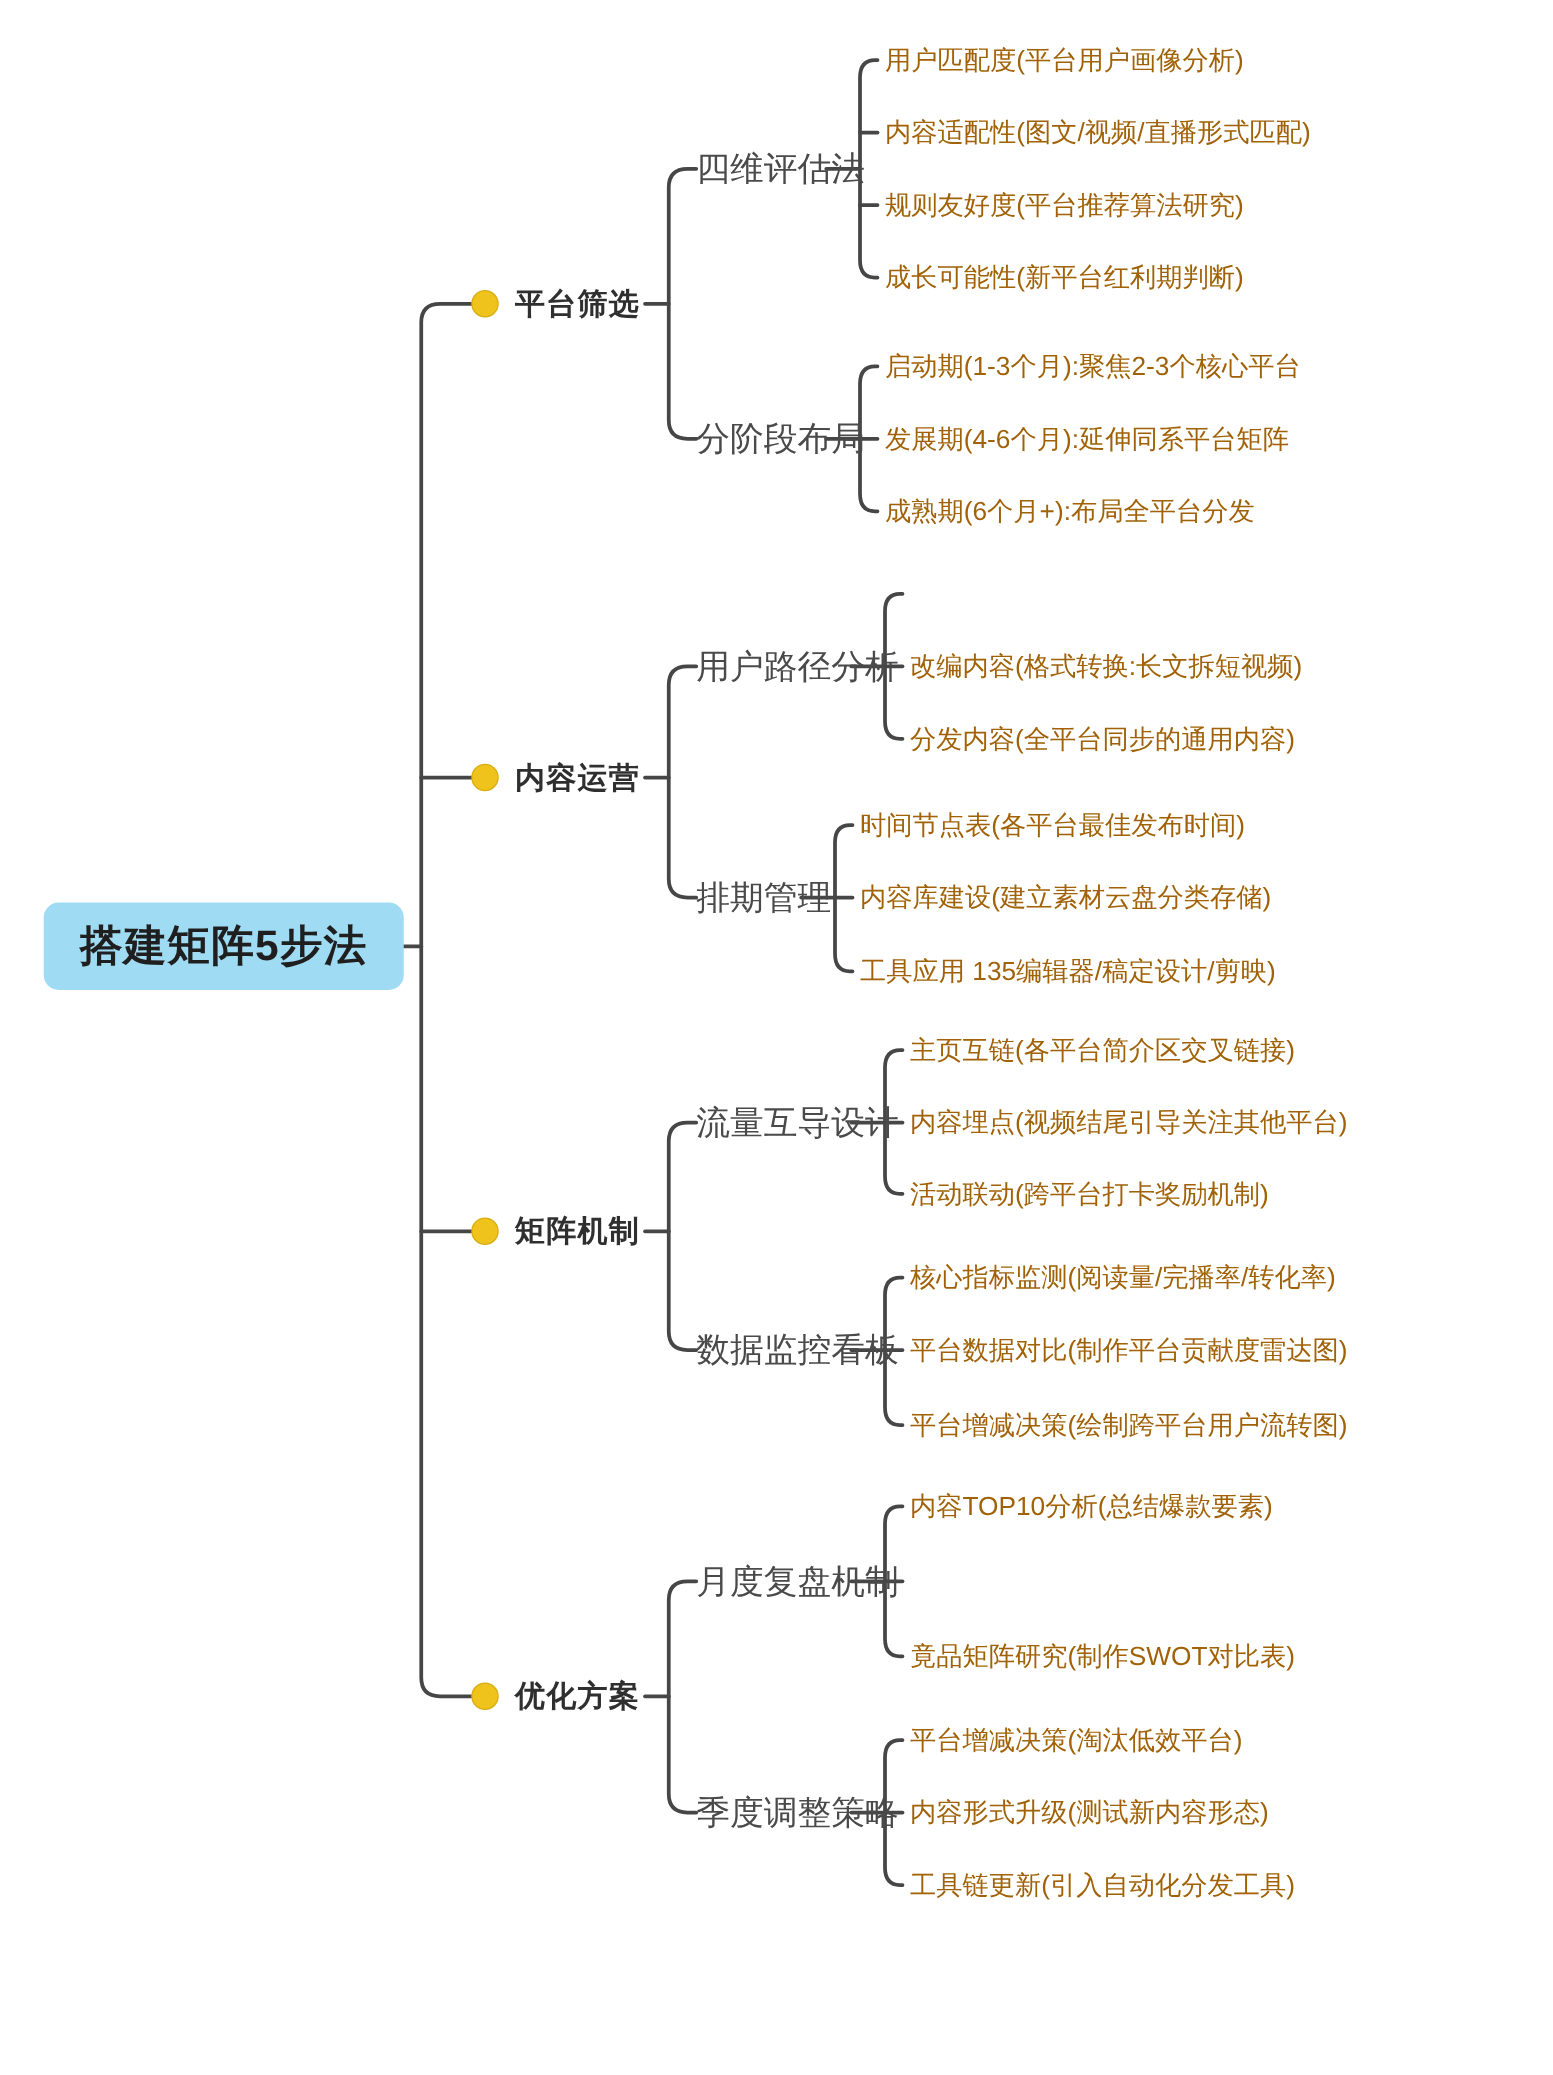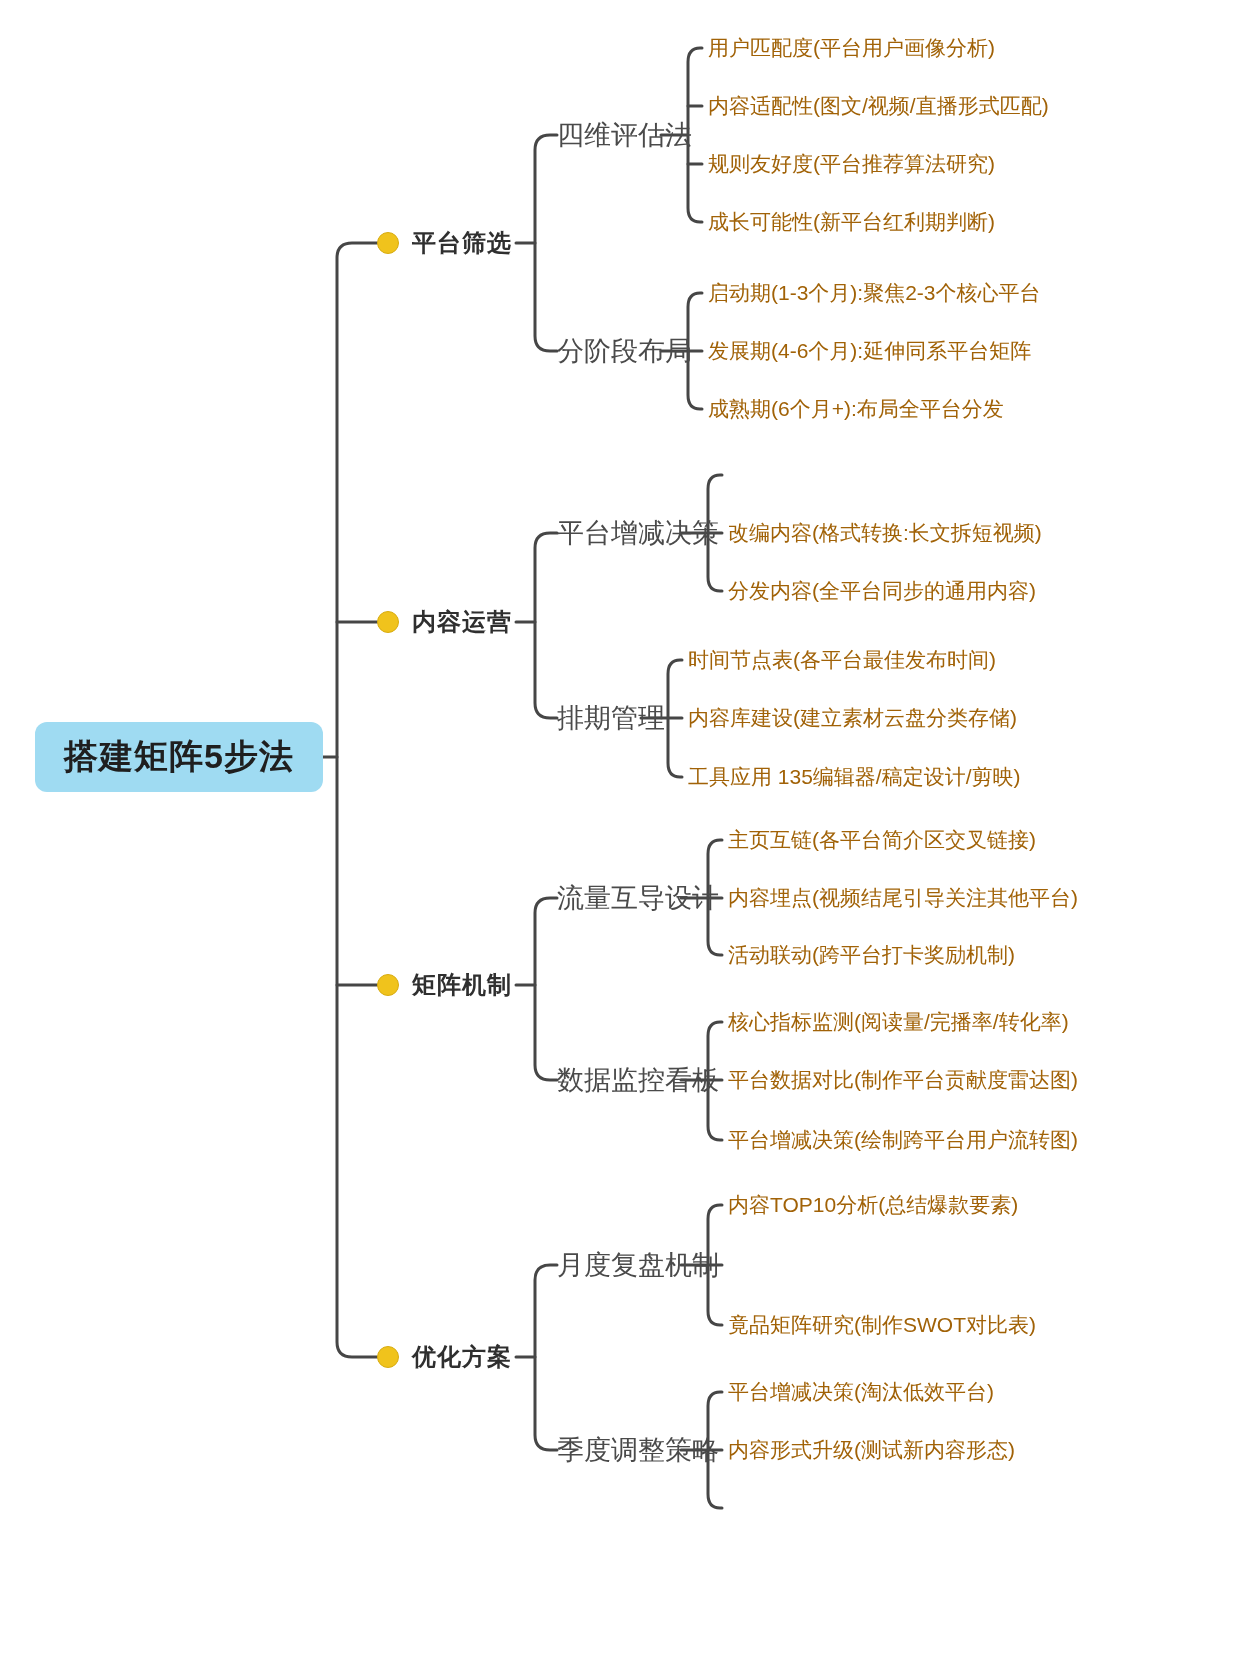--- a/index.html
+++ b/index.html
@@ -96,21 +96,21 @@
   <div class="dot" style="left:377px;top:974px;"></div>
   <div class="dot" style="left:377px;top:1346px;"></div>
 
   <div class="node-branch" style="left:412px;top:243px;">平台筛选</div>
   <div class="node-branch" style="left:412px;top:622px;">内容运营</div>
   <div class="node-branch" style="left:412px;top:985px;">矩阵机制</div>
   <div class="node-branch" style="left:412px;top:1357px;">优化方案</div>
 
   <div class="node-sub" style="left:557px;top:135px;">四维评估法</div>
   <div class="node-sub" style="left:557px;top:351px;">分阶段布局</div>
-  <div class="node-sub" style="left:557px;top:533px;">平台增减决策</div>
+  <div class="node-sub" style="left:557px;top:533px;">用户路径分析</div>
   <div class="node-sub" style="left:557px;top:718px;">排期管理</div>
   <div class="node-sub" style="left:557px;top:898px;">流量互导设计</div>
   <div class="node-sub" style="left:557px;top:1080px;">数据监控看板</div>
   <div class="node-sub" style="left:557px;top:1265px;">月度复盘机制</div>
   <div class="node-sub" style="left:557px;top:1450px;">季度调整策略</div>
 
   <div class="node-leaf" style="left:708px;top:48px;">用户匹配度(平台用户画像分析)</div>
   <div class="node-leaf" style="left:708px;top:106px;">内容适配性(图文/视频/直播形式匹配)</div>
   <div class="node-leaf" style="left:708px;top:164px;">规则友好度(平台推荐算法研究)</div>
   <div class="node-leaf" style="left:708px;top:222px;">成长可能性(新平台红利期判断)</div>
@@ -132,14 +132,15 @@
 
   <div class="node-leaf" style="left:728px;top:1022px;">核心指标监测(阅读量/完播率/转化率)</div>
   <div class="node-leaf" style="left:728px;top:1080px;">平台数据对比(制作平台贡献度雷达图)</div>
   <div class="node-leaf" style="left:728px;top:1140px;">平台增减决策(绘制跨平台用户流转图)</div>
 
   <div class="node-leaf" style="left:728px;top:1205px;">内容TOP10分析(总结爆款要素)</div>
   <div class="node-leaf" style="left:728px;top:1325px;">竟品矩阵研究(制作SWOT对比表)</div>
 
   <div class="node-leaf" style="left:728px;top:1392px;">平台增减决策(淘汰低效平台)</div>
   <div class="node-leaf" style="left:728px;top:1450px;">内容形式升级(测试新内容形态)</div>
+  <div class="node-leaf" style="left:728px;top:1508px;">工具链更新(引入自动化分发工具)</div>
 
 </div>
 
 </body></html>

